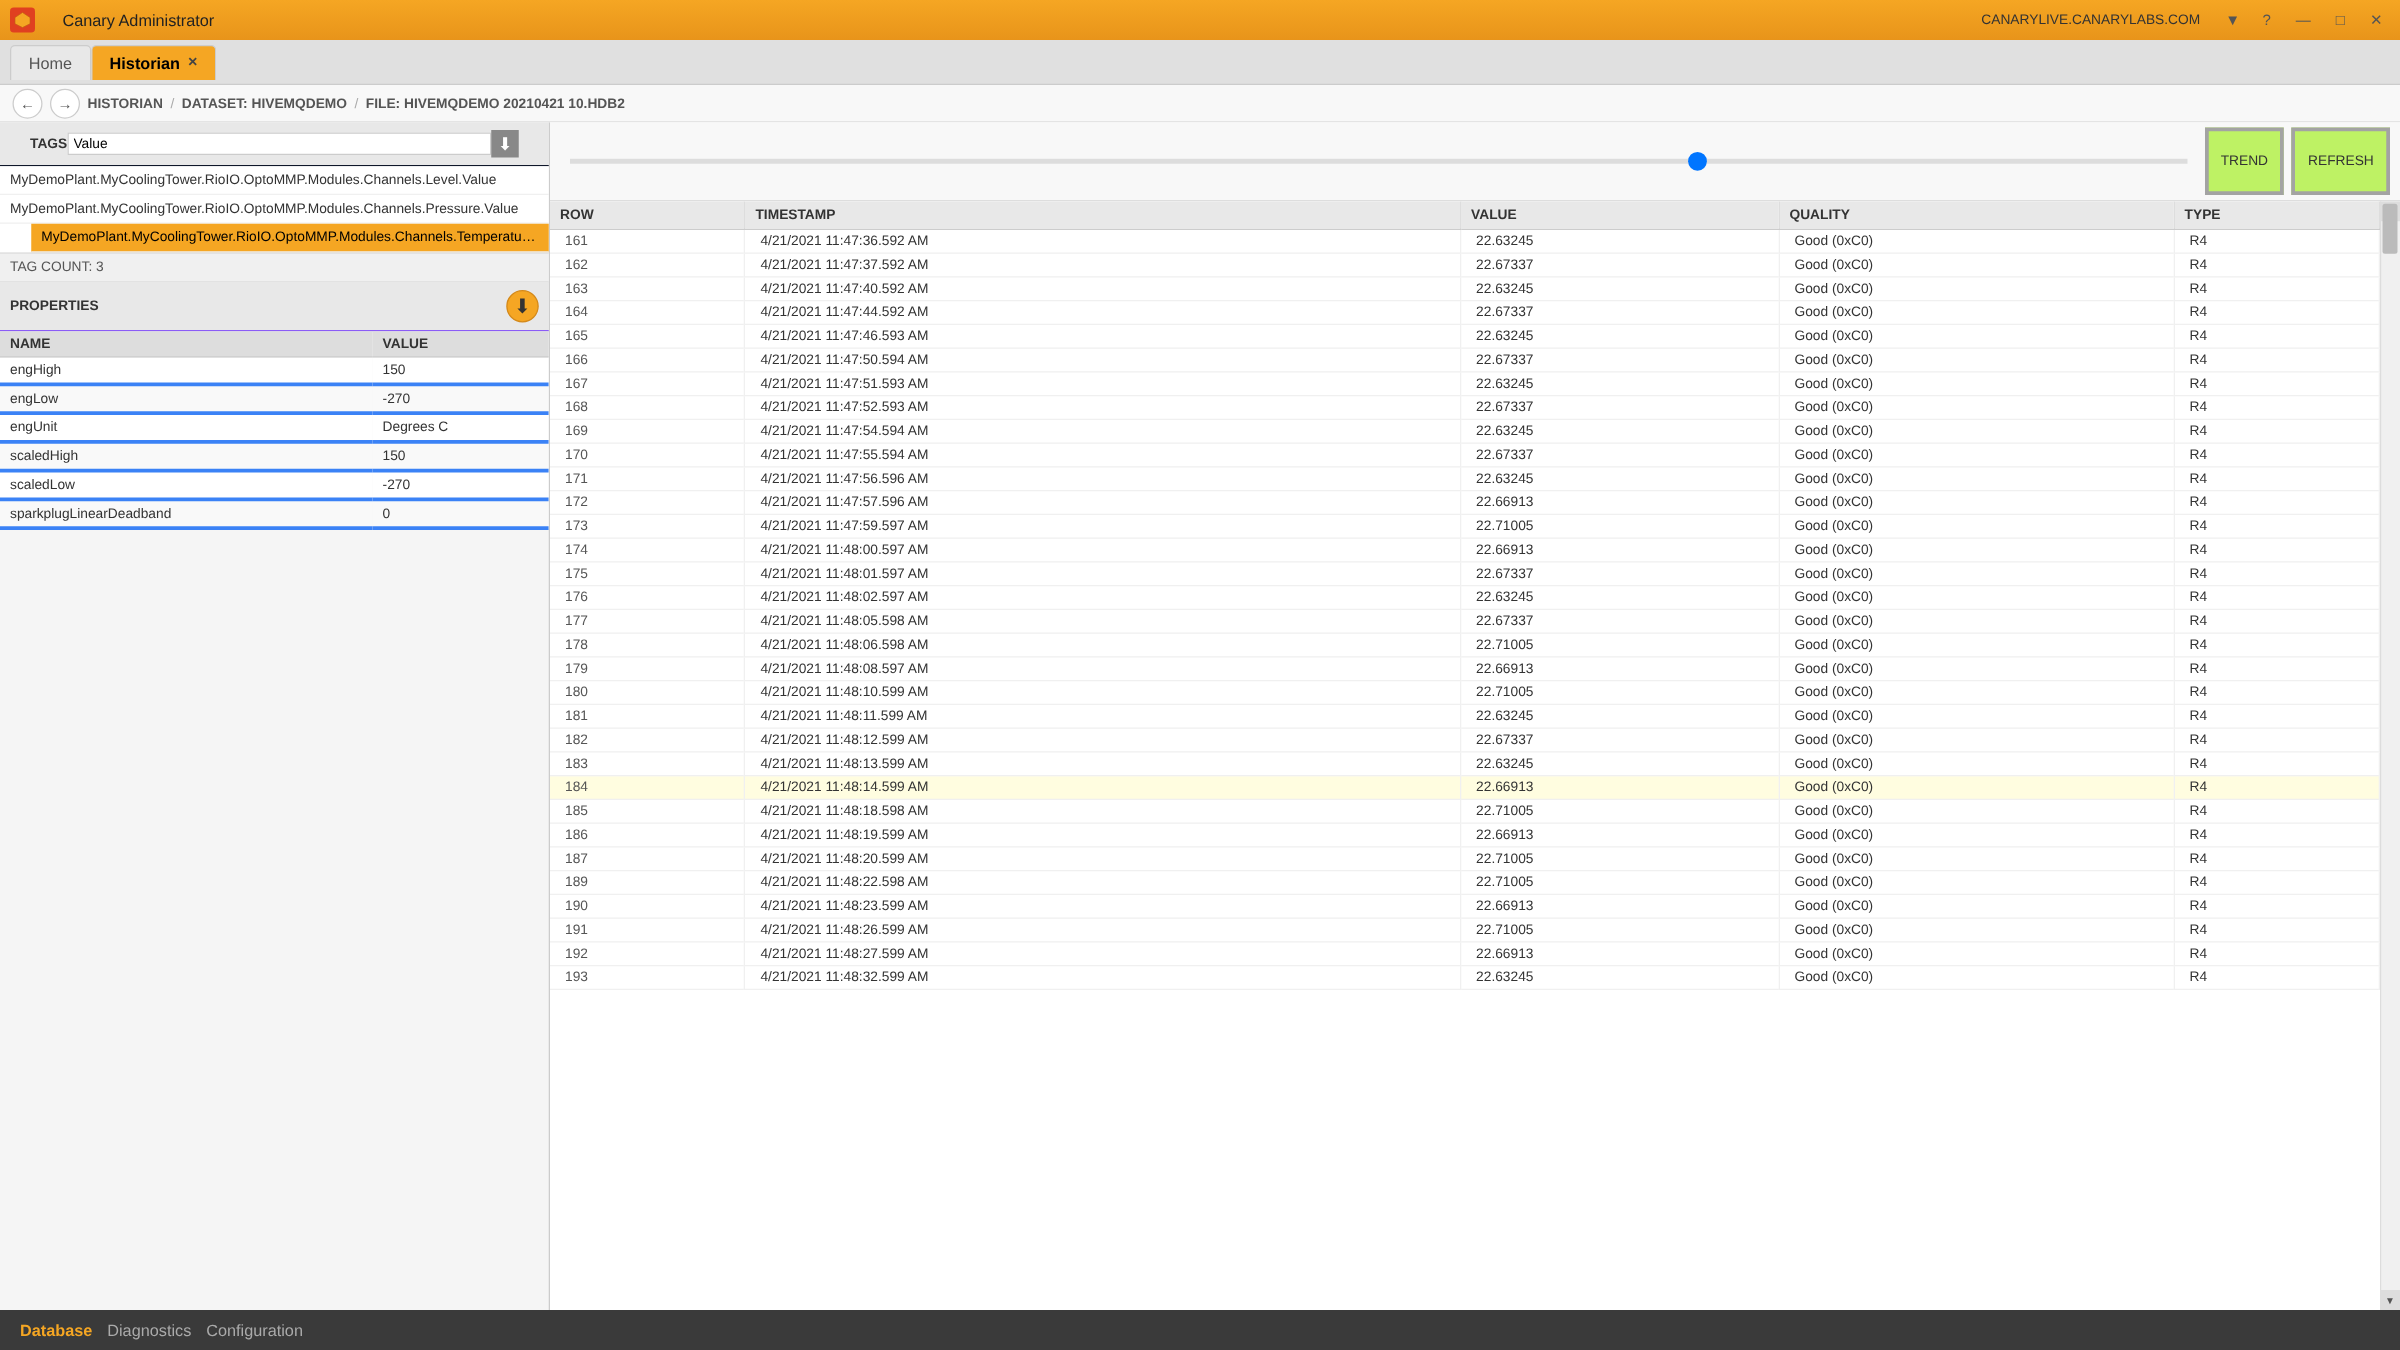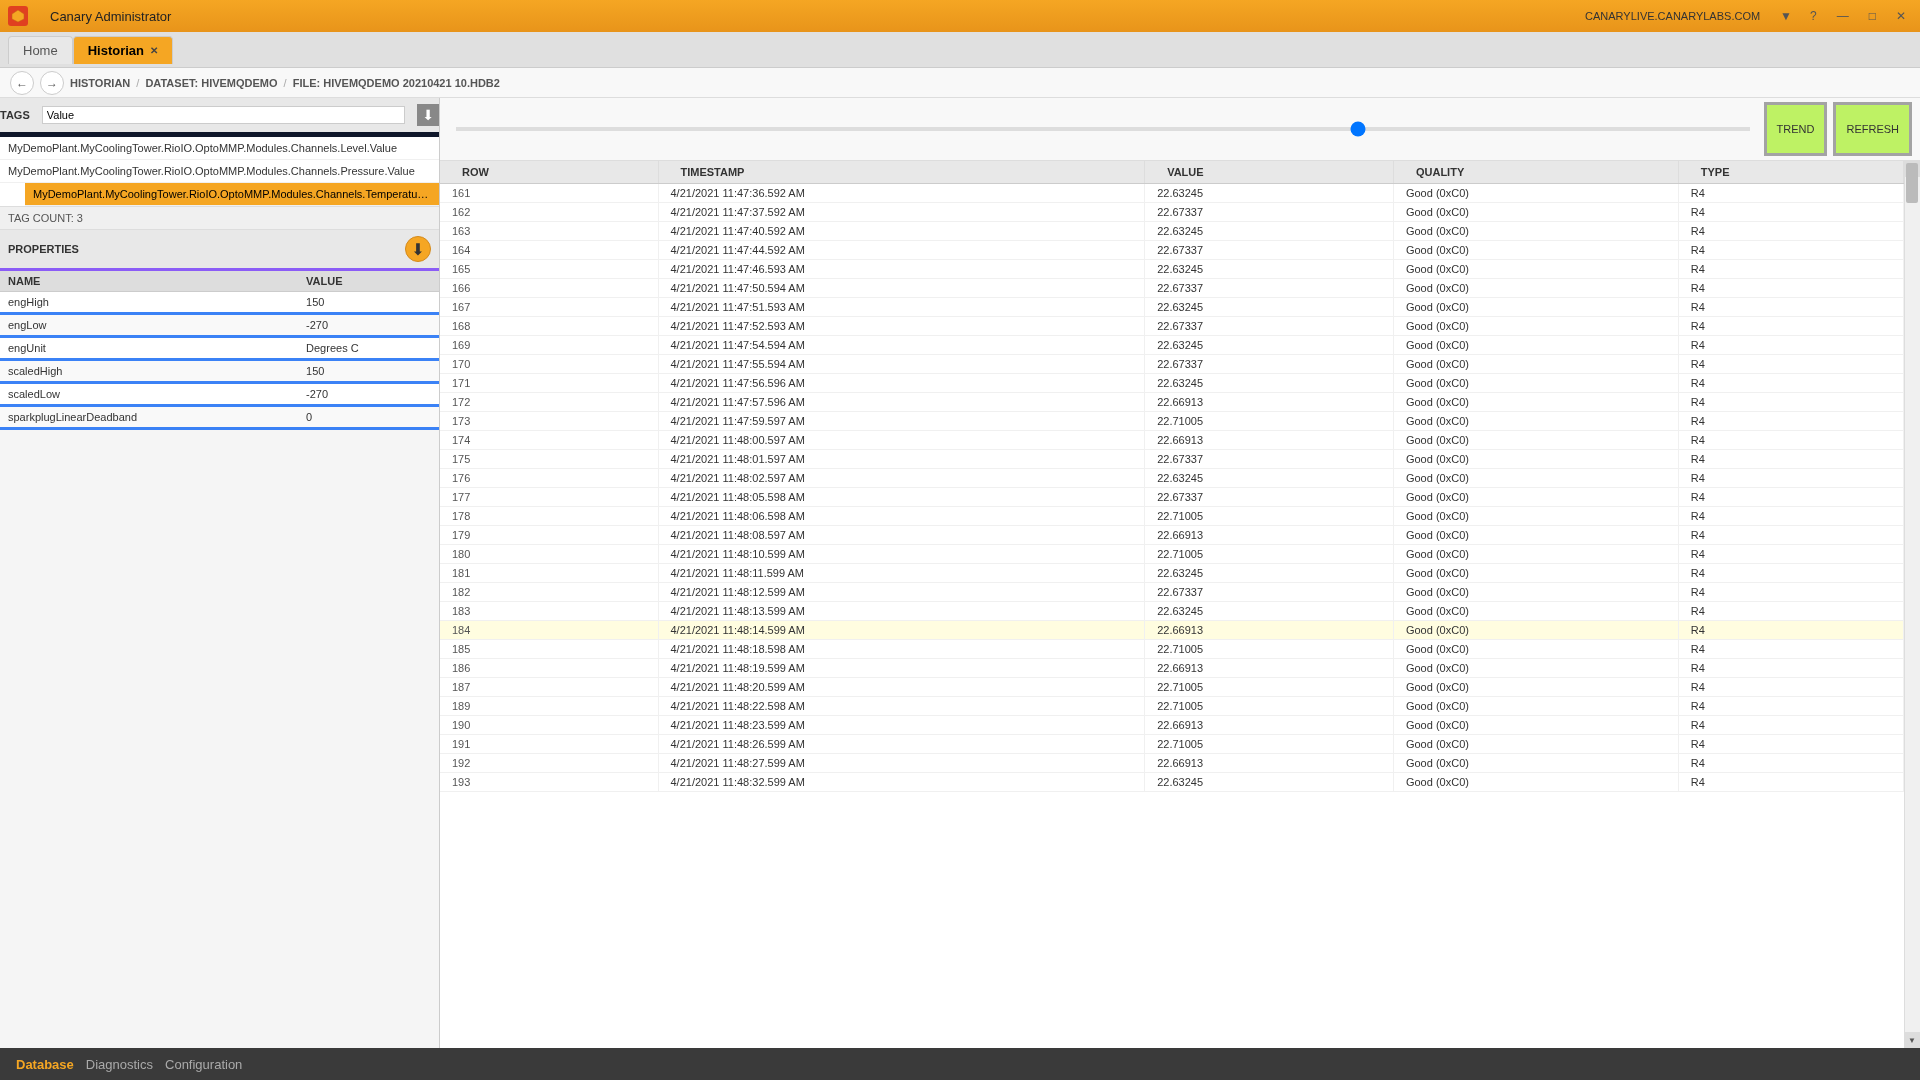--- a/index.html
+++ b/index.html
@@ -86,25 +86,25 @@
       flex-direction: column;
       background: #f5f5f5;
     }
 
     
     #tags-section {
       flex: 0 0 auto;
     }
     #tags-header {
       background: #e8e8e8;
-      padding: 6px 0;
+      padding: 6px 24px;
       display: flex;
       align-items: center;
-      gap: 12px;
-      border-bottom: 5px solid #0f172a;
+      gap: 0;
+      border-bottom: 1px solid #0f172a;
     }
     #tags-header .tags-label {
       font-size: 11px; font-weight: 700; color: #333; text-transform: uppercase;
     }
     #tags-header .tags-filter {
       flex: 1;
       border: 1px solid #ccc;
       background: white;
       padding: 2px 4px;
       font-size: 11px;
@@ -148,21 +148,21 @@
       flex: 1;
       display: flex;
       flex-direction: column;
     }
     #properties-header {
       background: #e8e8e8;
       padding: 6px 8px;
       display: flex;
       align-items: center;
       justify-content: space-between;
-      border-bottom: 3px solid #8b5cf6;
+      border-bottom: 1px solid #8b5cf6;
     }
     #properties-header .prop-label {
       font-size: 11px; font-weight: 700; color: #333; text-transform: uppercase;
     }
     #properties-header .download-btn-yellow {
       width: 26px; height: 26px;
       background: #f5a623;
       color: #333;
       border: 1px solid #d4891a;
       border-radius: 50%;
@@ -237,21 +237,21 @@
       flex: 1;
       overflow: auto;
       position: relative;
     }
     #data-table {
       width: 100%;
       border-collapse: collapse;
     }
     #data-table thead th {
       background: #e8e8e8;
-      padding: 5px 22px;
+      padding: 5px 8px;
       font-size: 11px;
       font-weight: 700;
       color: #333;
       text-align: left;
       border-bottom: 1px solid #ccc;
       border-right: 1px solid #ddd;
       position: sticky;
       top: 0;
       z-index: 10;
     }

